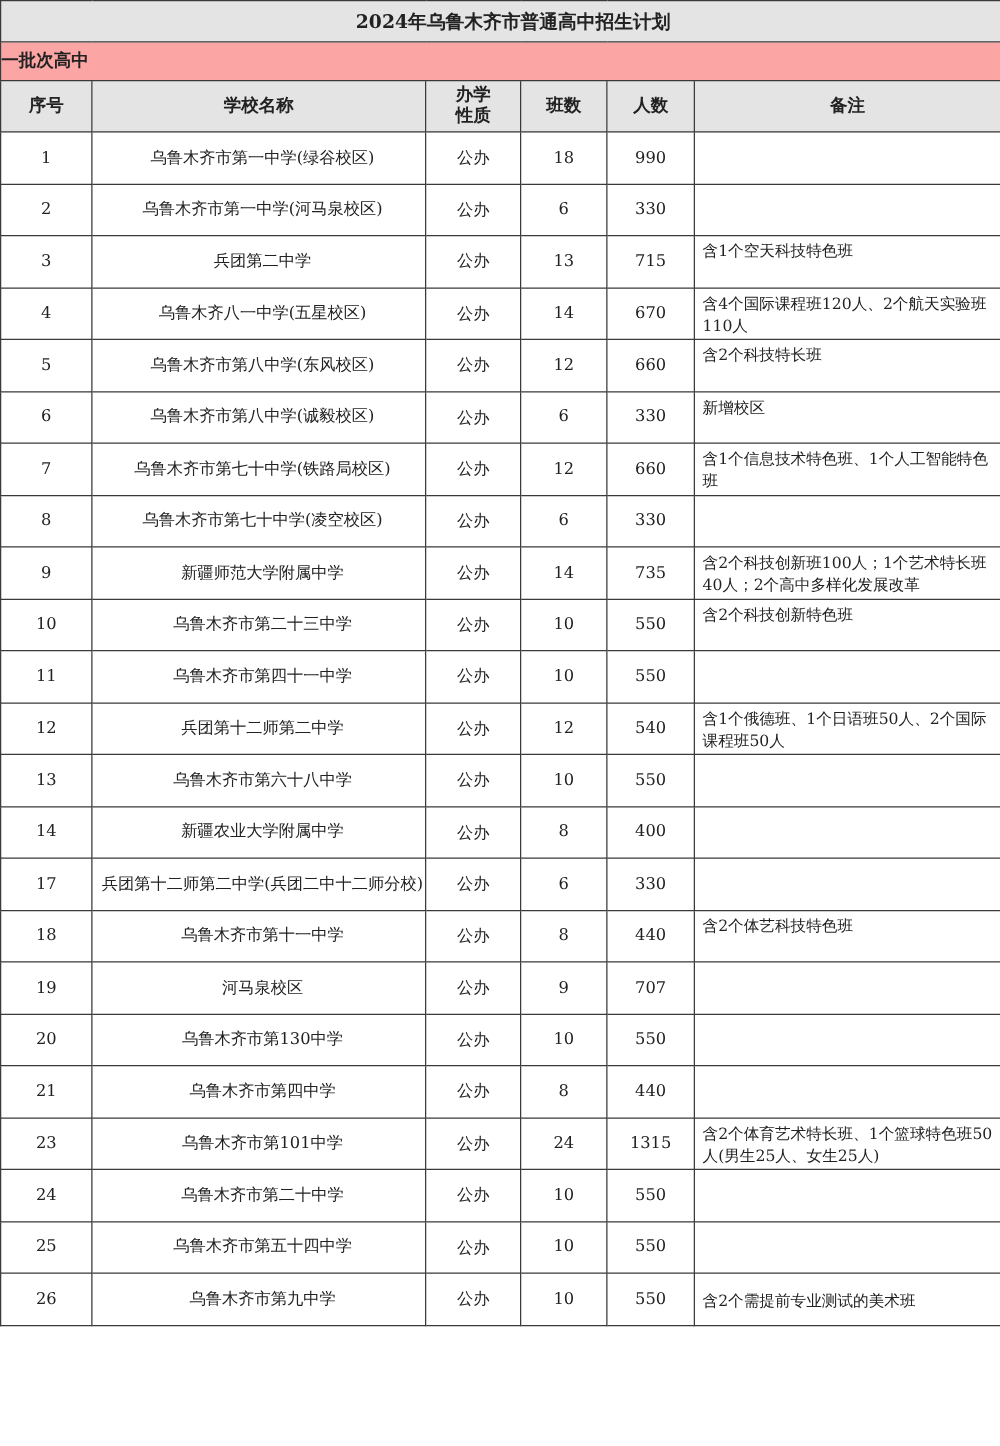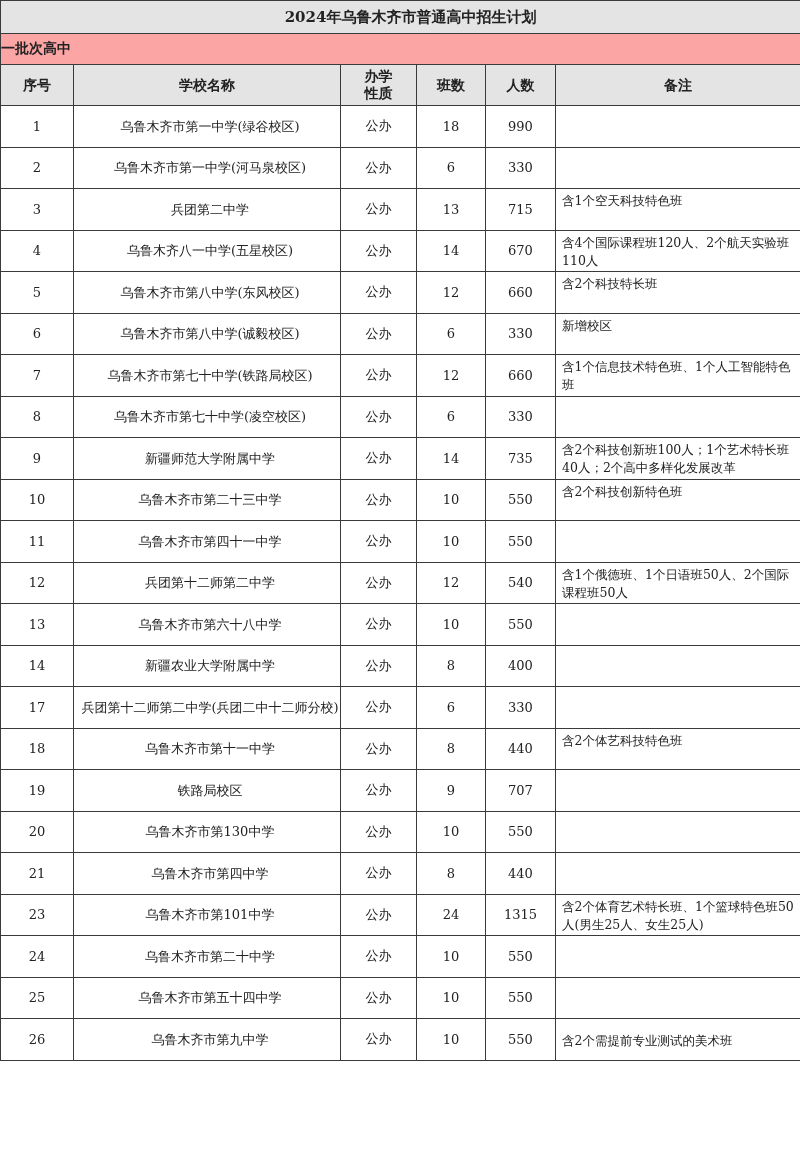--- a/index.html
+++ b/index.html
@@ -165,21 +165,21 @@
       <tr class="data-row">
         <td class="c-num">18</td>
         <td class="c-name">乌鲁木齐市第十一中学</td>
         <td class="c-num">公办</td>
         <td class="c-num">8</td>
         <td class="c-num">440</td>
         <td class="c-note">含2个体艺科技特色班</td>
       </tr>
       <tr class="data-row">
         <td class="c-num">19</td>
-        <td class="c-name">铁路局校区</td>
+        <td class="c-name">河马泉校区</td>
         <td class="c-num">公办</td>
         <td class="c-num">9</td>
         <td class="c-num">707</td>
         <td class="c-note"></td>
       </tr>
       <tr class="data-row">
         <td class="c-num">20</td>
         <td class="c-name">乌鲁木齐市第130中学</td>
         <td class="c-num">公办</td>
         <td class="c-num">10</td>

